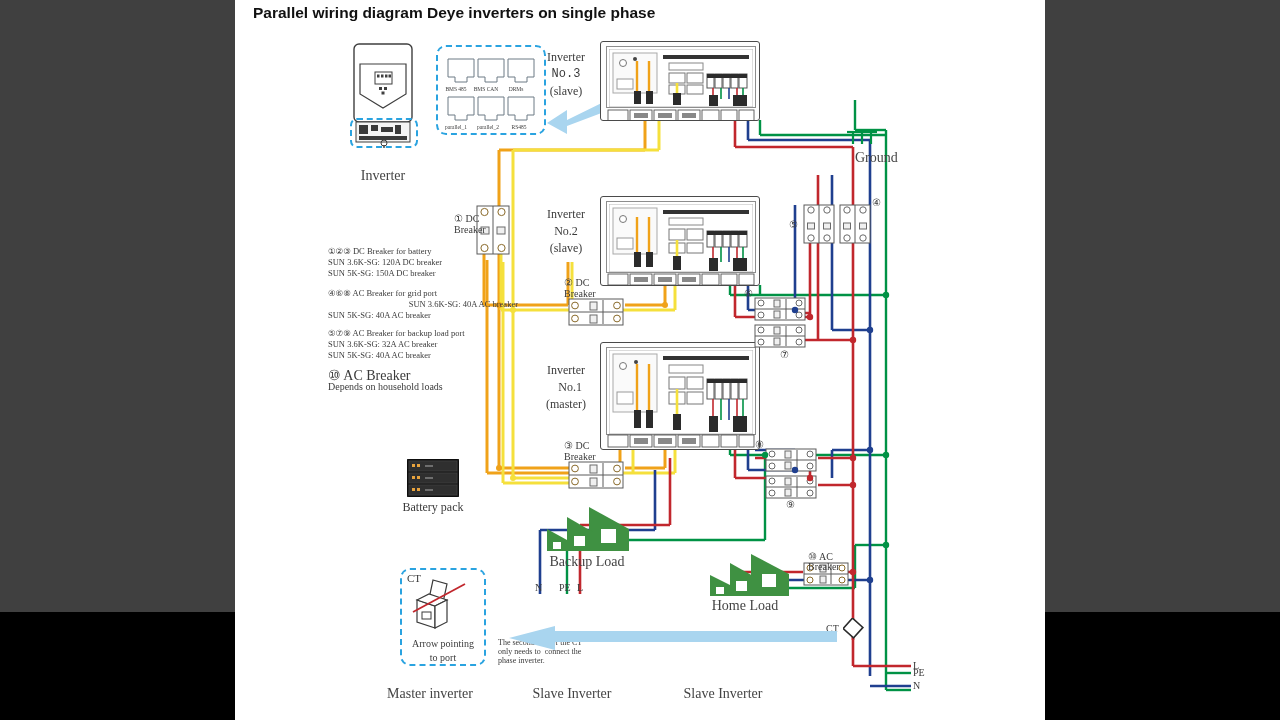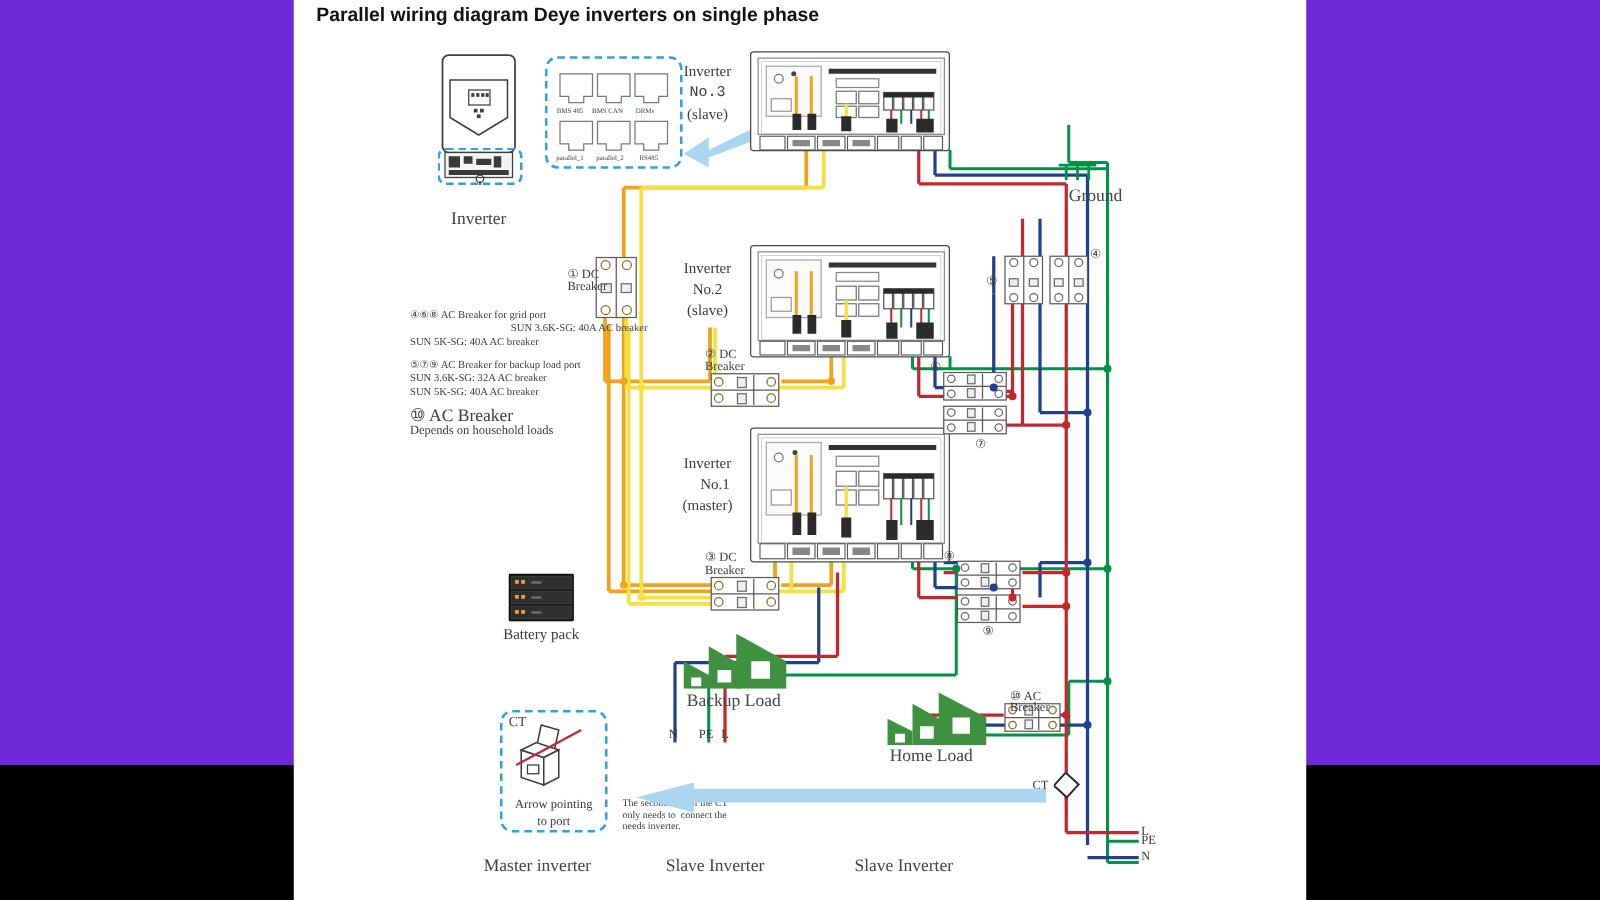--- a/index.html
+++ b/index.html
@@ -1,17 +1,17 @@
 <!DOCTYPE html>
 <html><head>
 <meta charset="utf-8">
 <style>
   html,body{margin:0;padding:0;background:#000;}
   body{width:1280px;height:720px;overflow:hidden;font-family:"Liberation Serif",serif;}
-  #stage{position:relative;width:1280px;height:612px;background:#6d28d9;}
+  #stage{position:relative;width:1280px;height:612px;background:#404040;}
   #page{position:absolute;left:235px;top:0;width:810px;height:720px;background:#fff;}
   #title{position:absolute;left:18px;top:0px;height:26px;line-height:26px;
          font-family:"Liberation Sans",sans-serif;font-weight:bold;font-size:15.5px;color:#111;white-space:nowrap;}
   .abs{position:absolute;}
   .txt{position:absolute;font-family:"Liberation Serif",serif;color:#3b3b3b;white-space:pre;}
   .lbl{font-size:10px;}
   .big{font-size:14px;color:#444;}
   .mid{font-size:12px;color:#3b3b3b;}
   .center{text-align:center;}
   
@@ -429,21 +429,21 @@
           </g>
           <g fill="#888">
               <rect x="28" y="4" width="14" height="6"></rect>
               <rect x="52" y="4" width="14" height="6"></rect>
              <rect x="76" y="4" width="14" height="6"></rect>
             </g>
         </svg>
       </div>
     </div>
     <div class="txt mid center" style="left:298px;top:363px;width:66px;">Inverter</div>
-    <div class="txt mid center" style="left:304px;top:380px;width:66px;">No.1</div>
+    <div class="txt mid center" style="left:281px;top:380px;width:66px;text-align:right;">No.1</div>
     <div class="txt mid center" style="left:298px;top:397px;width:66px;">(master)</div>
 
     <div class="abs" style="left:241px;top:205px;width:34px;height:50px;">
       <svg width="34" height="50" viewBox="0 0 34 50">
         <rect x="1" y="1" width="32" height="48" fill="#fff" stroke="#5a5a5a"></rect>
         <line x1="17" y1="1" x2="17" y2="49" stroke="#5a5a5a"></line>
         <circle cx="8.5" cy="7" r="3.6" fill="#fff" stroke="#8a6a2a"></circle>
         <circle cx="25.5" cy="7" r="3.6" fill="#fff" stroke="#8a6a2a"></circle>
         <circle cx="8.5" cy="43" r="3.6" fill="#fff" stroke="#8a6a2a"></circle>
         <circle cx="25.5" cy="43" r="3.6" fill="#fff" stroke="#8a6a2a"></circle>
@@ -678,21 +678,21 @@
         </g>
         <rect x="11" y="34" width="9" height="7" fill="#fff" stroke="#3a3a3a" stroke-width="1"></rect>
         <line x1="2" y1="34" x2="54" y2="6" stroke="#c1272d" stroke-width="1.8"></line>
       </svg>
     </div>
     <div class="txt center" style="left:166px;top:638px;width:84px;font-size:10px;">Arrow pointing</div>
     <div class="txt center" style="left:166px;top:652px;width:84px;font-size:10px;">to port</div>
 
     <div class="txt" style="left:263px;top:638px;font-size:8px;">The second side of the CT</div>
     <div class="txt" style="left:263px;top:647px;font-size:8px;">only needs to  connect the</div>
-    <div class="txt" style="left:263px;top:656px;font-size:8px;">needs inverter.</div>
+    <div class="txt" style="left:263px;top:656px;font-size:8px;">phase inverter.</div>
     <div class="arrow" style="left:272px;top:626px;width:330px;height:24px;">
       <svg width="330" height="24" viewBox="0 0 330 24">
         <path d="M330,5 L48,5 L48,0 L2,12 L48,24 L48,16 L330,16 Z" fill="#a9d5ef"></path>
       </svg>
     </div>
 
     <div class="txt" style="left:678px;top:660px;font-size:10px;">L</div>
     <div class="txt" style="left:678px;top:680px;font-size:10px;">N</div>
     <div class="txt" style="left:678px;top:667px;font-size:10px;">PE</div>
 
@@ -723,20 +723,25 @@
           <circle cx="264" cy="468" r="3"></circle>
         <circle cx="430" cy="305" r="3"></circle>
       </g>
       <g fill="#f5e03c">
         <circle cx="278" cy="310" r="3"></circle>
           <circle cx="278" cy="478" r="3"></circle>
       </g>
     </svg>
 
     <div class="abs" style="left:93px;top:246px;width:190px;">
+      <div style="margin-bottom:9px;">
+        <div class="txt" style="position:relative;font-size:8.5px;line-height:11px;">①②③ DC Breaker for battery</div>
+        <div class="txt" style="position:relative;font-size:8.5px;line-height:11px;">SUN 3.6K-SG: 120A DC breaker</div>
+        <div class="txt" style="position:relative;font-size:8.5px;line-height:11px;">SUN 5K-SG: 150A DC breaker</div>
+      </div>
       <div style="margin-bottom:7px;">
         <div class="txt" style="position:relative;font-size:8.5px;line-height:11px;">④⑥⑧ AC Breaker for grid port</div>
         <div class="txt" style="position:relative;font-size:8.5px;line-height:11px;text-align:right;">SUN 3.6K-SG: 40A AC breaker</div>
         <div class="txt" style="position:relative;font-size:8.5px;line-height:11px;">SUN 5K-SG: 40A AC breaker</div>
       </div>
       <div style="margin-bottom:9px;">
         <div class="txt" style="position:relative;font-size:8.5px;line-height:11px;">⑤⑦⑨ AC Breaker for backup load port</div>
         <div class="txt" style="position:relative;font-size:8.5px;line-height:11px;">SUN 3.6K-SG: 32A AC breaker</div>
         <div class="txt" style="position:relative;font-size:8.5px;line-height:11px;">SUN 5K-SG: 40A AC breaker</div>
       </div>

